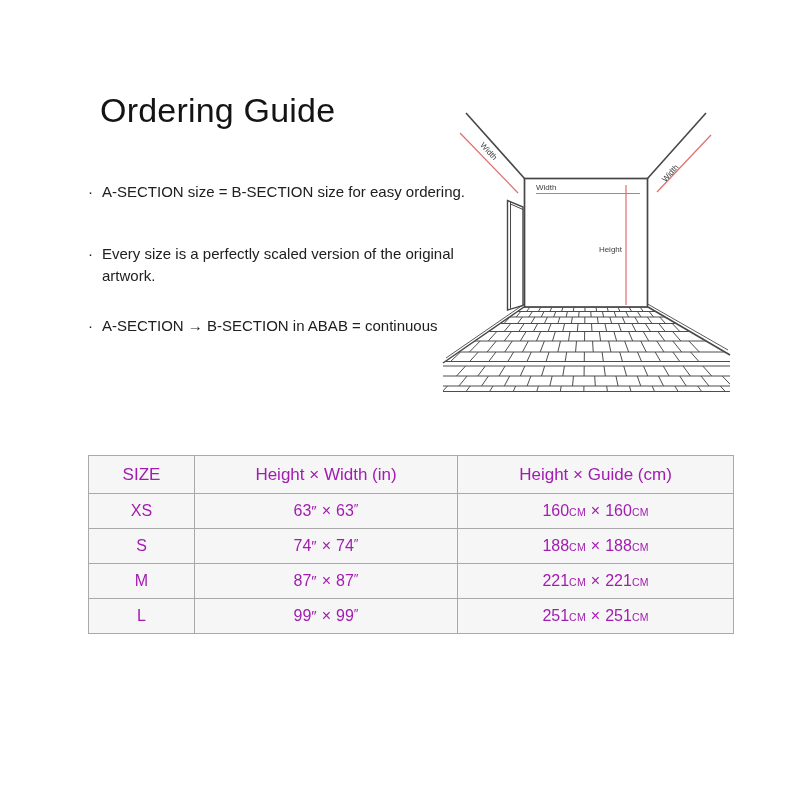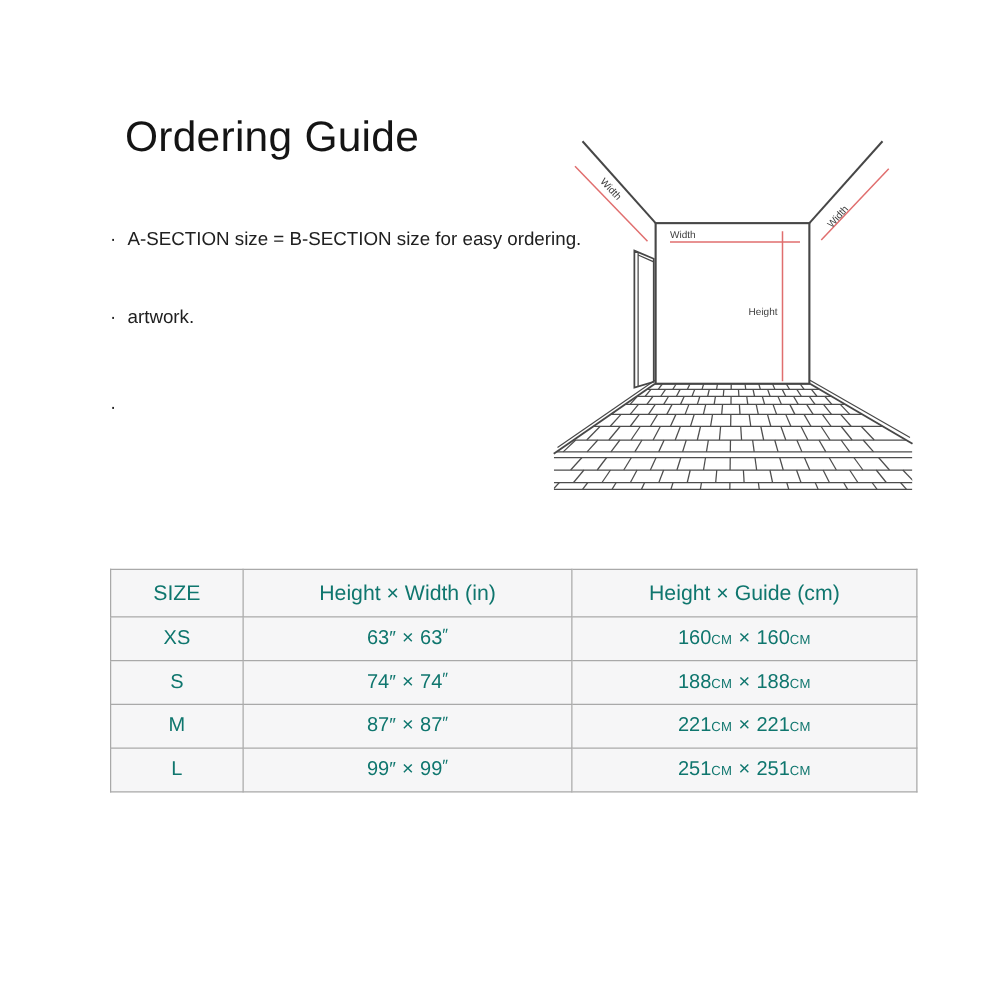--- a/index.html
+++ b/index.html
@@ -11,21 +11,21 @@
   .bullet{position:absolute;left:88px;display:flex;gap:9px;font-size:15px;
           line-height:22px;color:#202020;}
   .bullet .dot{flex:0 0 auto;color:#202020;}
   .bullet .lines div{white-space:nowrap;}
   
   .room{position:absolute;left:440px;top:105px;width:292px;height:290px;}
   
   .size-table{position:absolute;left:88px;top:455px;width:645px;border-collapse:collapse;
               table-layout:fixed;}
   .size-table td,.size-table th{border:1px solid #a9a9a9;background:#f6f6f7;
-              text-align:center;vertical-align:middle;color:#0f766e;font-weight:400;padding:0;}
+              text-align:center;vertical-align:middle;color:#a21caf;font-weight:400;padding:0;}
   .size-table{border:1px solid #8c8c8c;}
   .size-table th{height:37px;font-size:17px;}
   .size-table td{height:34px;font-size:16px;}
   .col-size{width:106px;}
   .col-in{width:263px;}
   .col-cm{width:276px;}
   .pm{font-size:15px;}
   .pm2{position:relative;top:-3px;font-size:13px;}
   .sep{margin:0 5px;}
   .cmu{font-size:10.5px;text-transform:uppercase;letter-spacing:0.2px;}
@@ -40,26 +40,28 @@
   <div class="bullets" id="bullets">
       <div class="bullet" style="top: 181px;">
         <span class="dot">·</span>
         <span class="lines">
           <div>A-SECTION size = B-SECTION size for easy ordering.</div>
         </span>
       </div>
       <div class="bullet" style="top: 243px;">
         <span class="dot">·</span>
         <span class="lines">
+          <div>Every size is a perfectly scaled version of the original</div>
           <div>artwork.</div>
         </span>
       </div>
       <div class="bullet" style="top: 315px;">
         <span class="dot">·</span>
         <span class="lines">
+          <div>A-SECTION → B-SECTION in ABAB = continuous</div>
         </span>
       </div>
     </div>
 
   <svg class="room" viewBox="440 105 292 290" xmlns="http://www.w3.org/2000/svg">
     <defs>
       <clipPath id="floorClip">
         <polygon points="524,307 648,307 730,355 730,392 443,392 443,363"></polygon>
       </clipPath>
     </defs>

